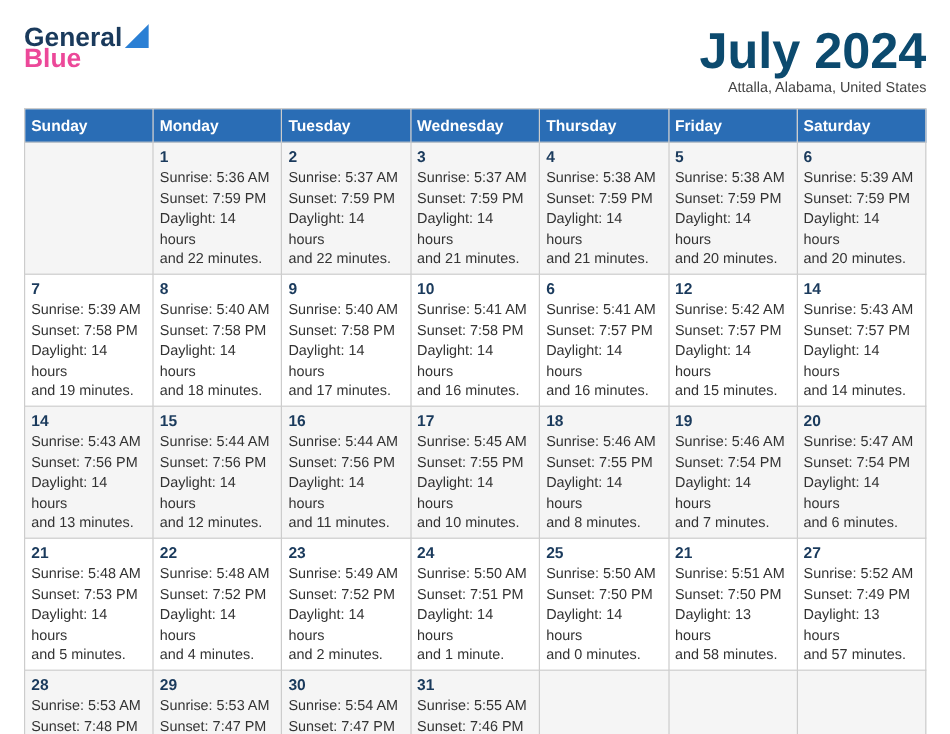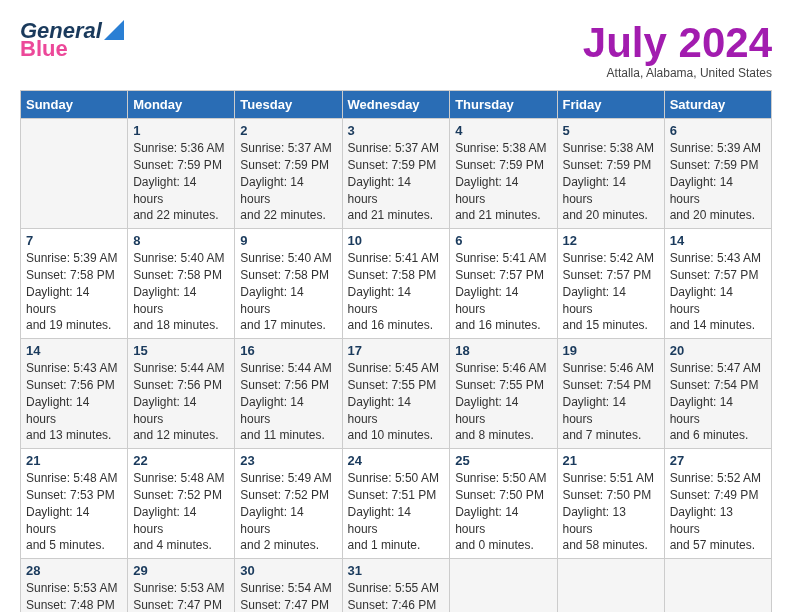--- a/index.html
+++ b/index.html
@@ -26,21 +26,21 @@
       font-weight: bold;
       color: #1a3a5c;
       line-height: 1;
     }
     .title-area {
       text-align: right;
     }
     .month-title {
       font-size: 42px;
       font-weight: bold;
-      color: #a21caf;
+      color: #0c4a6e;
       line-height: 1.1;
     }
     .location-title {
       font-size: 12px;
       color: #444;
     }
     table {
       width: 100%;
       border-collapse: collapse;
       font-size: 11px;
@@ -79,21 +79,21 @@
       color: #333;
       font-size: 12px;
       line-height: 1.4;
     }
   </style>
 </head>
 <body>
 
 <div class="header-area">
   <div class="logo">
-    <div style="display:flex; align-items:flex-end;font-style:italic;">
+    <div style="display:flex; align-items:flex-end;">
       <span class="logo-text">General</span>
       <svg width="20" height="20" viewBox="0 0 20 20" style="margin-left:2px; margin-bottom:2px;">
         <polygon points="0,20 20,20 20,0" fill="#2a7fd4"></polygon>
       </svg>
     </div>
     <span class="logo-text" style="color:#ec4899; margin-top:-4px;">Blue</span>
   </div>
   <div class="title-area">
     <div class="month-title">July 2024</div>
     <div class="location-title">Attalla, Alabama, United States</div>

